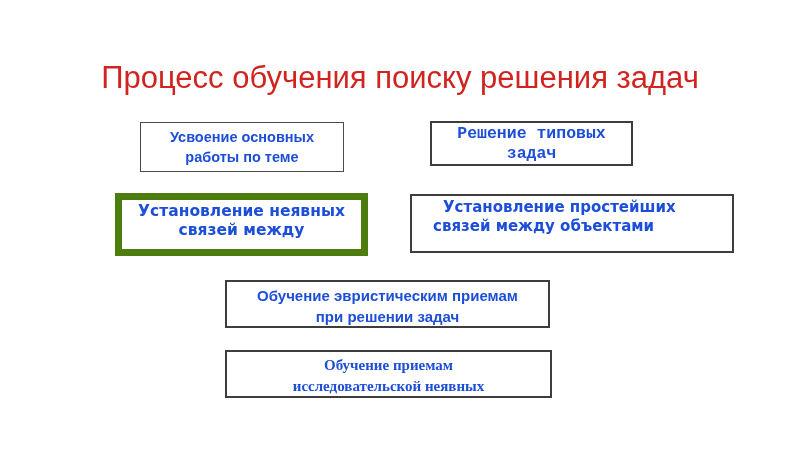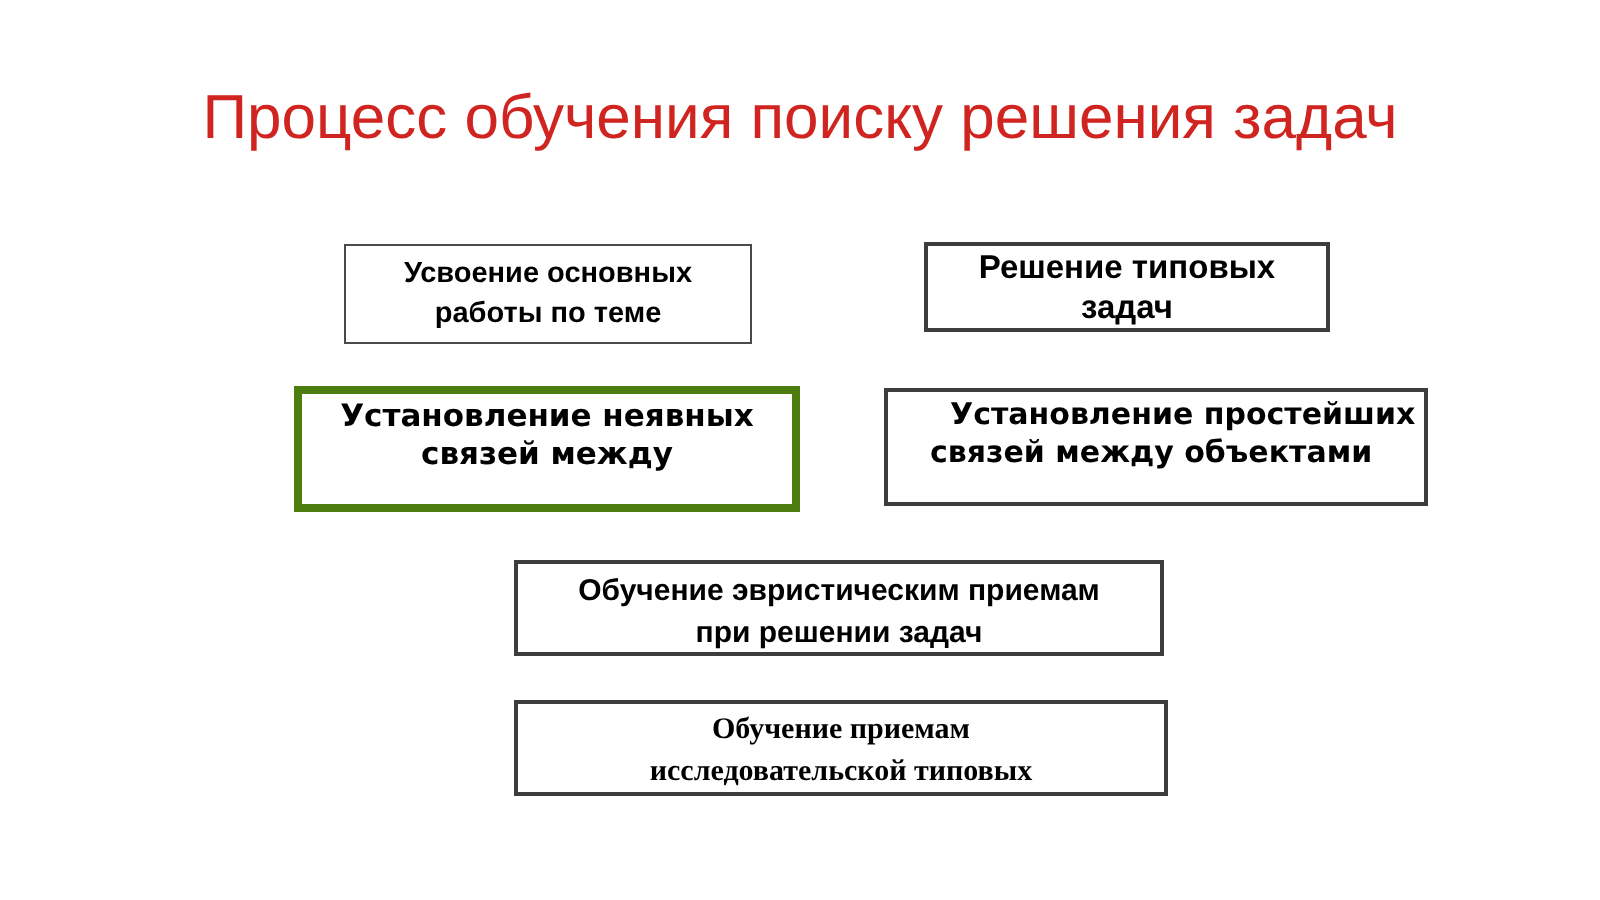--- a/index.html
+++ b/index.html
@@ -5,67 +5,66 @@
   html,body { margin:0; padding:0; background:#fff; }
   .slide {
     position:relative;
     width:800px; height:450px;
     background:#ffffff;
     overflow:hidden;
     font-family:"Liberation Sans", sans-serif;
   }
   .slide-title {
     position:absolute;
-    top:40px; left:0; width:800px;
+    top:59px; left:0; width:800px;
     text-align:center;
     font-size:31px;
     line-height:38px;
     font-weight:400;
     color:#d02420;
     letter-spacing:0px;
     font-family:"Liberation Sans", sans-serif;
   }
   .pbox {
     position:absolute;
     box-sizing:border-box;
     background:#ffffff;
-    color:#000000;
+    color:#1d4ed8;
     text-align:center;
     font-weight:bold;
-    margin-left:32px;
   }
   .pbox .box-line { display:block; white-space:nowrap; }
 
   
   .b1 {
     left:140px; top:122px; width:204px; height:50px;
     border:1px solid #4a4a4a;
     font-family:"Liberation Sans", sans-serif;
     font-size:14.5px; line-height:20px;
     padding-top:4px;
   }
   
   .b2 {
     left:430px; top:121px; width:203px; height:45px;
     border:2px solid #3d3d3d;
-    font-family:Liberation Sans, sans-serif;
+    font-family:Liberation Mono, monospace;
     font-size:16.5px; line-height:20px;
     padding-top:1px;
   }
   
   .b3 {
     left:115px; top:193px; width:253px; height:63px;
-    border:4px solid #4d7c0f;
+    border:7px solid #4d7c0f;
     font-family:"DejaVu Sans", sans-serif;
     font-size:15.5px; line-height:19px;
     padding-top:2px;
   }
   
   .b4 {
-    left:410px; top:194px; width:272px; height:59px;
+    left:410px; top:194px; width:324px; height:59px;
     border:2px solid #3d3d3d;
     font-family:"DejaVu Sans", sans-serif;
     font-size:15px; line-height:19px;
     padding-top:2px; padding-left:21px;
     text-align:left;
   }
   .b4 .box-line:first-child { margin-left:10px; }
   
   .b5 {
     left:225px; top:280px; width:325px; height:48px;
@@ -110,16 +109,16 @@
     <span class="box-line">связей между объектами</span>
   </div>
 
   <div class="pbox b5">
     <span class="box-line">Обучение эвристическим приемам</span>
     <span class="box-line">при решении задач</span>
   </div>
 
   <div class="pbox b6">
     <span class="box-line">Обучение приемам</span>
-    <span class="box-line">исследовательской типовых</span>
+    <span class="box-line">исследовательской неявных</span>
   </div>
 
 </div>
 
 </body></html>

